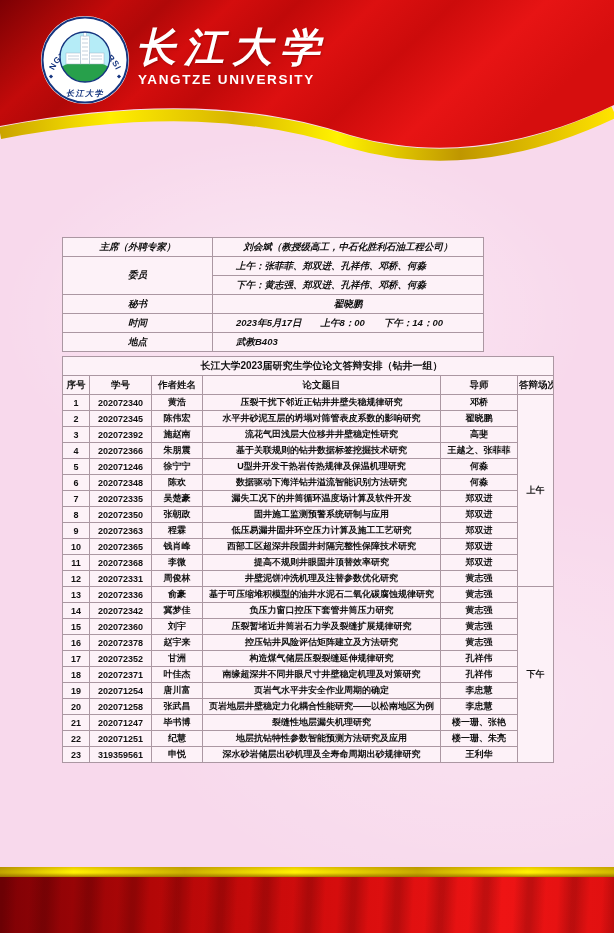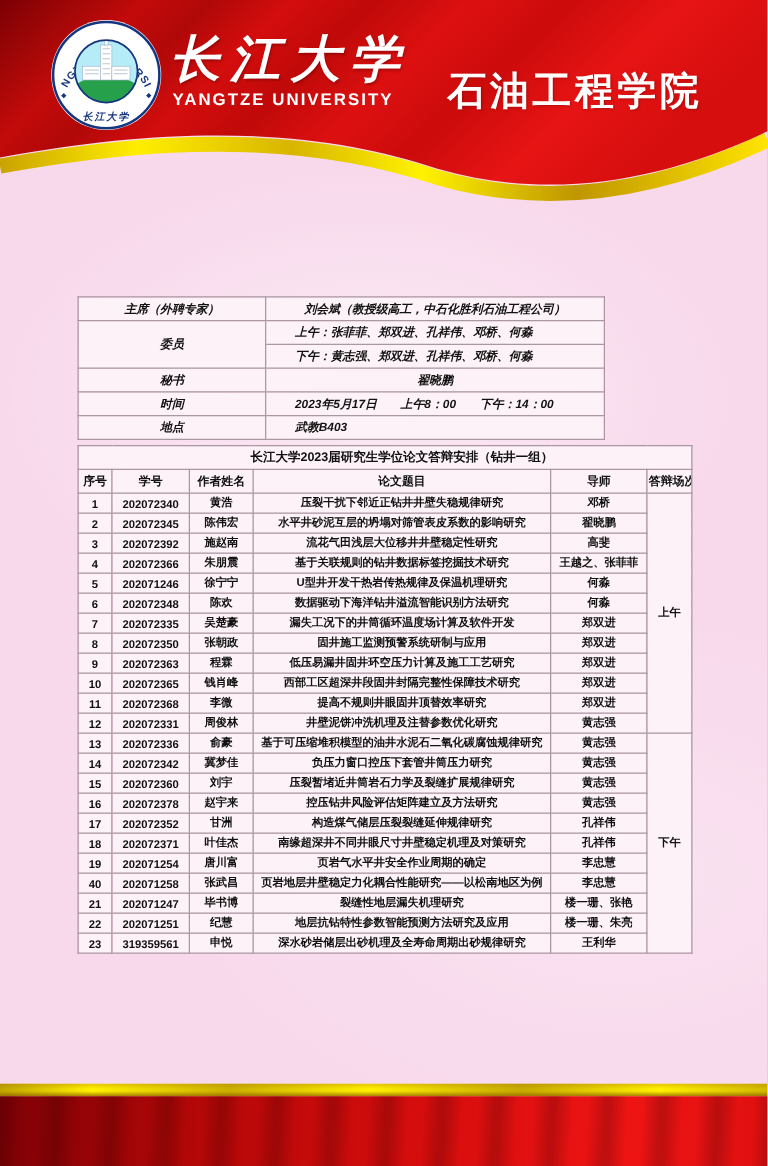--- a/index.html
+++ b/index.html
@@ -125,21 +125,20 @@
           <path d="M42 24 H48 M42 28 H48 M42 32 H48 M42 36 H48 M42 40 H48 M42 44 H48" stroke="#9fb3c8" stroke-width="0.6"></path>
           <path d="M28 41 H39 M28 44 H39 M51 41 H62 M51 44 H62" stroke="#9fb3c8" stroke-width="0.6"></path>
         </g>
         <circle cx="45" cy="42" r="25" fill="none" stroke="#15357f" stroke-width="1.4"></circle>
         <text x="45" y="81" text-anchor="middle" font-size="8" font-weight="bold" font-style="italic" fill="#15357f" letter-spacing="1.5">长江大学</text>
       </svg>
     </div>
 
     <div class="cn-name">长江大学</div>
     <div class="en-name">YANGTZE UNIVERSITY</div>
-    <div class="college">石油工程学院</div>
   </div>
 
 
   <table class="info-table">
     <tbody>
         <tr>
       <td class="lbl">主席（外聘专家）</td>
       <td class="ctr">刘会斌（教授级高工，中石化胜利石油工程公司）</td>
     </tr>
     <tr>
@@ -316,21 +315,21 @@
           <td>孔祥伟</td>
         </tr>
         <tr>
           <td>19</td>
           <td>202071254</td>
           <td>唐川富</td>
           <td>页岩气水平井安全作业周期的确定</td>
           <td>李忠慧</td>
         </tr>
         <tr>
-          <td>40</td>
+          <td>20</td>
           <td>202071258</td>
           <td>张武昌</td>
           <td>页岩地层井壁稳定力化耦合性能研究——以松南地区为例</td>
           <td>李忠慧</td>
         </tr>
         <tr>
           <td>21</td>
           <td>202071247</td>
           <td>毕书博</td>
           <td>裂缝性地层漏失机理研究</td>

